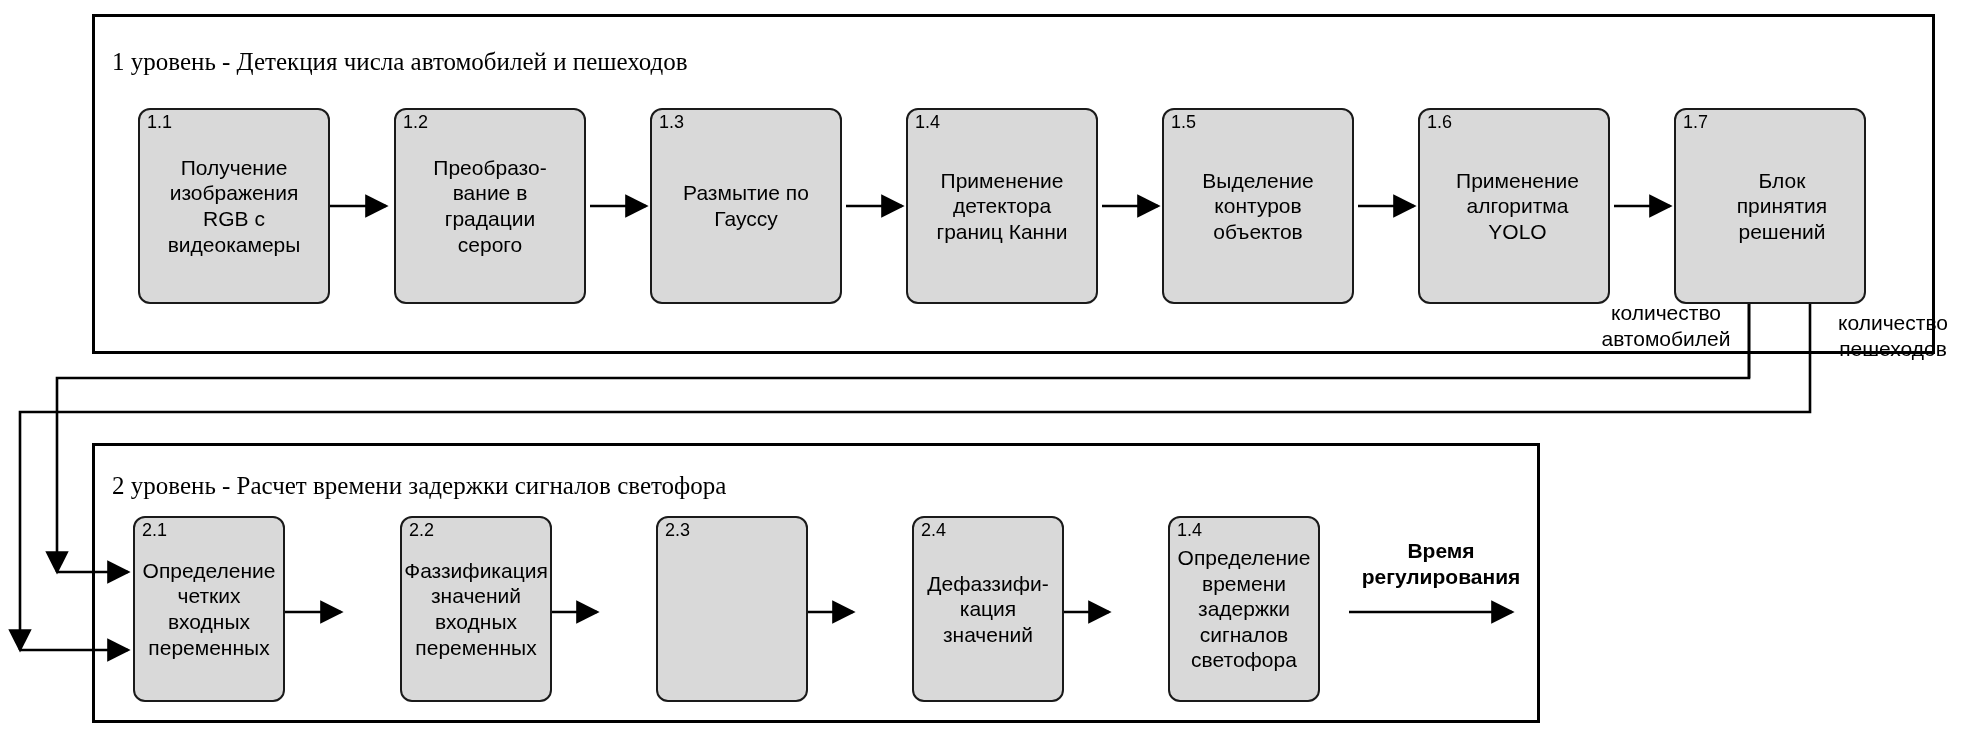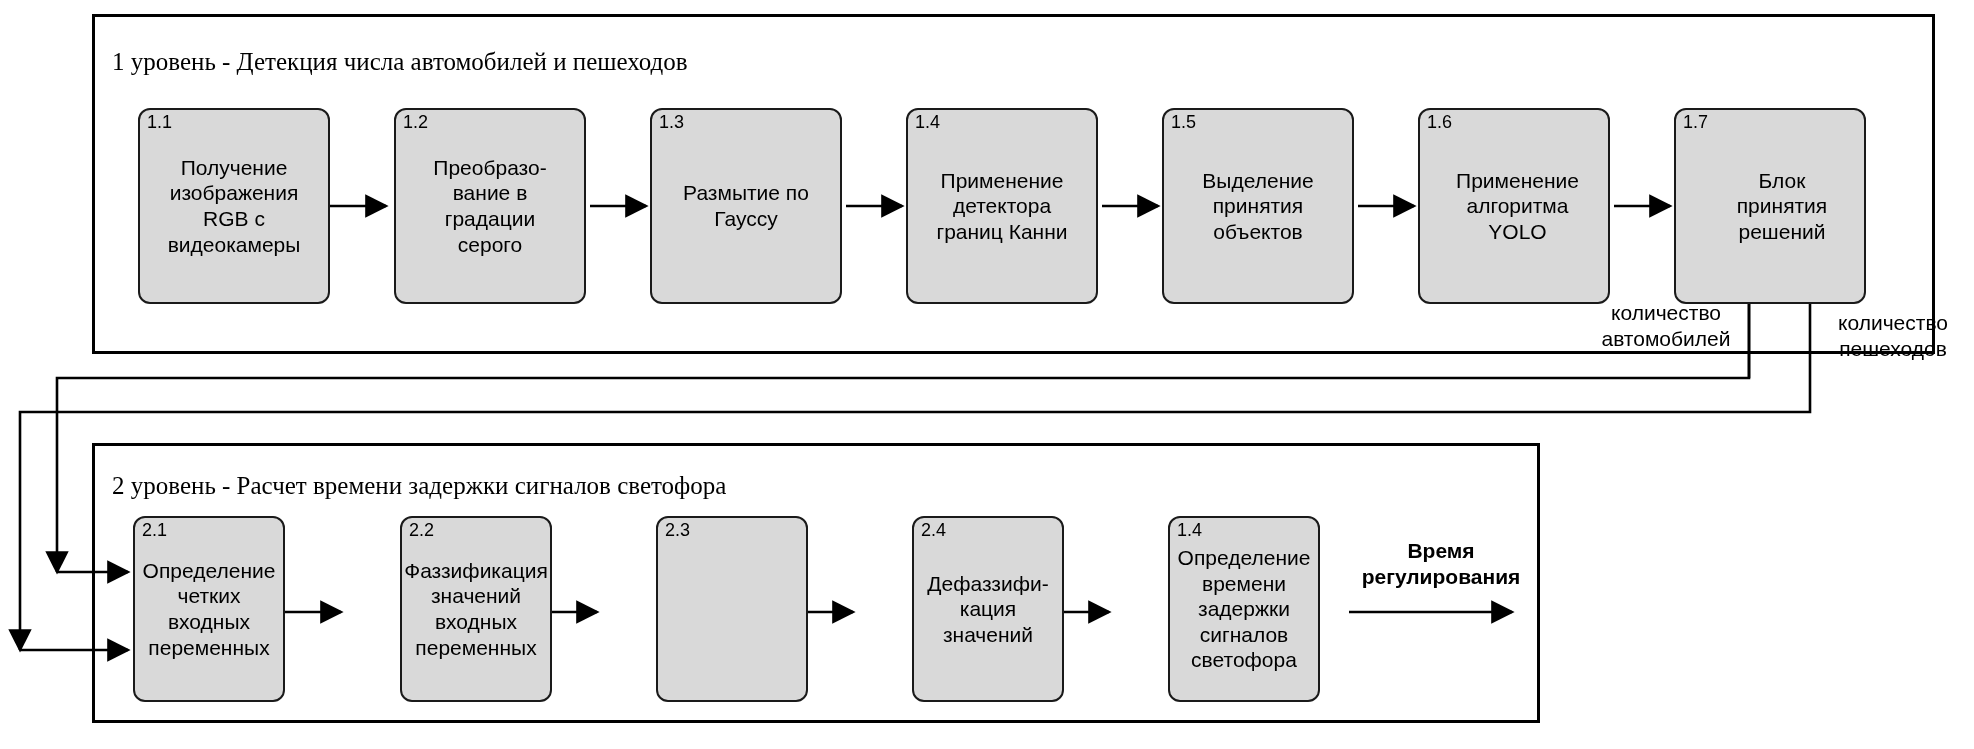--- a/index.html
+++ b/index.html
@@ -145,21 +145,21 @@
   </div>
   <div class="node" style="left:906px; top:108px; width:192px; height:196px;">
     <span class="node-id">1.4</span>
     <span class="node-label">Применение
 детектора
 границ Канни</span>
   </div>
   <div class="node" style="left:1162px; top:108px; width:192px; height:196px;">
     <span class="node-id">1.5</span>
     <span class="node-label">Выделение
-принятия
+контуров
 объектов</span>
   </div>
   <div class="node" style="left:1418px; top:108px; width:192px; height:196px;padding-left:7px;">
     <span class="node-id">1.6</span>
     <span class="node-label">Применение
 алгоритма
 YOLO</span>
   </div>
   <div class="node" style="left:1674px; top:108px; width:192px; height:196px;padding-left:24px;">
     <span class="node-id">1.7</span>

